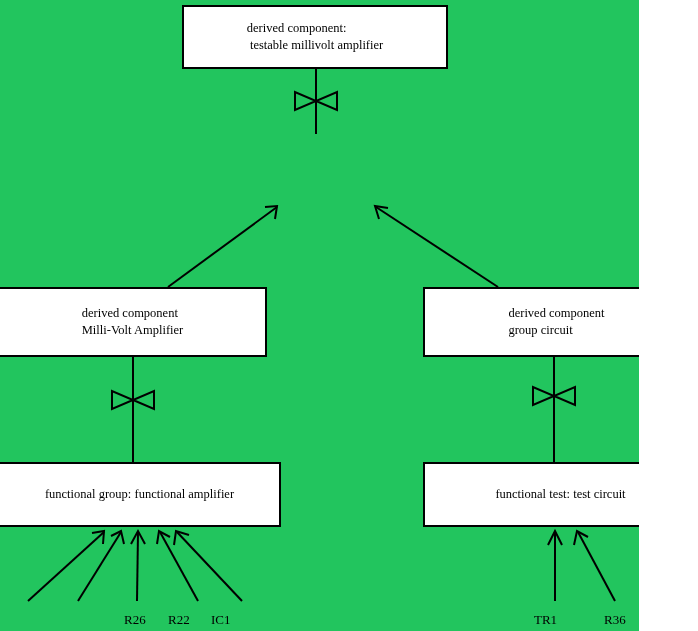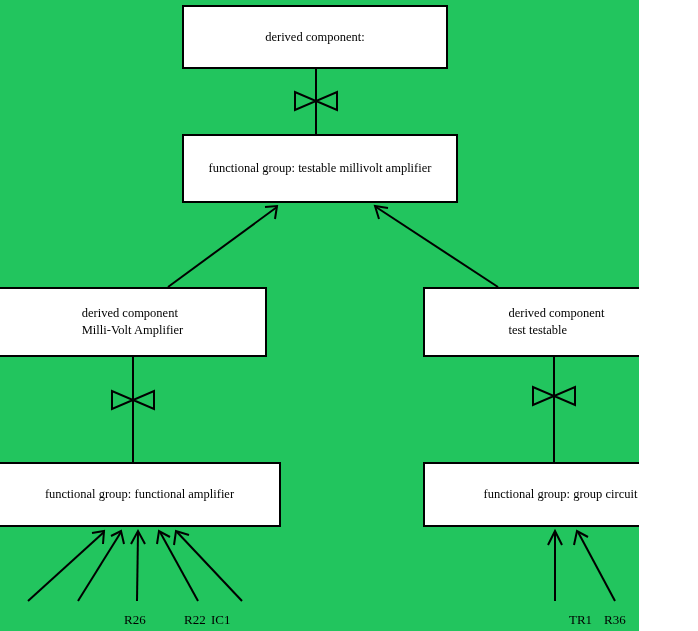--- a/index.html
+++ b/index.html
@@ -114,45 +114,42 @@
       <polyline points="548,545 555,531 562,545" fill="none" stroke="#000000" stroke-width="2"></polyline>
     </g>
     <g>
       <line x1="615" y1="601" x2="578" y2="532" stroke="#000000" stroke-width="2"></line>
       <polyline points="574,545 577,531 588,537" fill="none" stroke="#000000" stroke-width="2"></polyline>
     </g>
 
   </svg>
 
   <div class="node-box" style="left:182px; top:5px; width:266px; height:64px;">
-    <div class="node-text"><span>derived component:</span><br></div>
+    <div class="node-text"><span>derived component:</span><br><span> testable millivolt amplifier</span></div>
   </div>
 
-  <div class="node-box" style="left:182px; top:134px; width:276px; height:69px;">
-    <div class="node-text center"><span>functional group: testable millivolt amplifier</span></div>
-  </div>
 
   <div class="node-box" style="left:-2px; top:287px; width:269px; height:70px;">
     <div class="node-text"><span>derived component</span><br><span>Milli-Volt Amplifier</span></div>
   </div>
 
   <div class="node-box" style="left:423px; top:287px; width:267px; height:70px;">
-    <div class="node-text"><span>derived component</span><br><span>test testable</span></div>
+    <div class="node-text"><span>derived component</span><br><span>group circuit</span></div>
   </div>
 
   <div class="node-box" style="left:-2px; top:462px; width:283px; height:65px;">
     <div class="node-text center"><span>functional group: functional amplifier</span></div>
   </div>
 
   <div class="node-box" style="left:423px; top:462px; width:275px; height:65px;">
-    <div class="node-text center"><span>functional group: group circuit</span></div>
+    <div class="node-text center"><span>functional test: test circuit</span></div>
   </div>
 
   <div class="leaf-label" style="left:17px; top:633px;">R18</div>
   <div class="leaf-label" style="left:62px; top:612px;margin-top:20px;">R30</div>
   <div class="leaf-label" style="left:124px; top:612px;">R26</div>
-  <div class="leaf-label" style="left:184px; top:612px;">R22</div>
+  <div class="leaf-label" style="left:168px; top:612px;">R22</div>
   <div class="leaf-label" style="left:211px; top:612px;text-align:center;">IC1</div>
 
-  <div class="leaf-label" style="left:569px; top:612px;">TR1</div>
+  <div class="leaf-label" style="left:534px; top:612px;">TR1</div>
   <div class="leaf-label" style="left:604px; top:612px;text-align:center;">R36</div>
 
 </div>
 
 </body></html>

